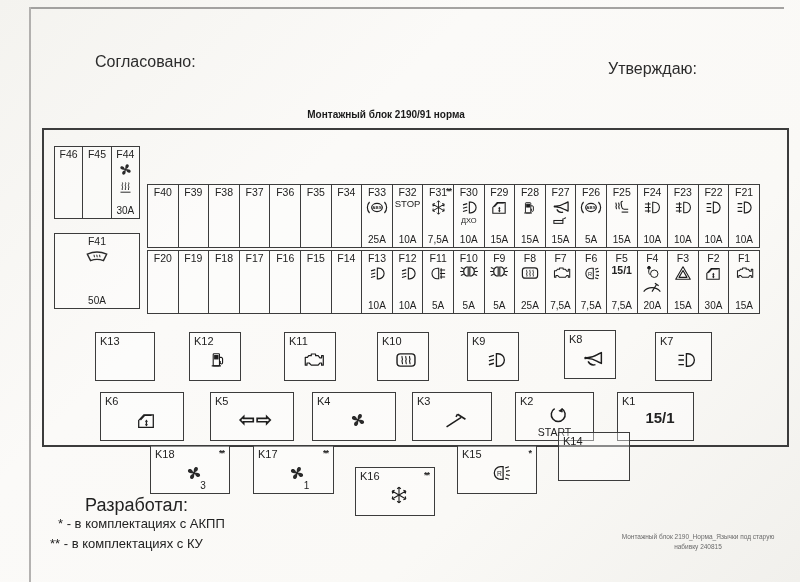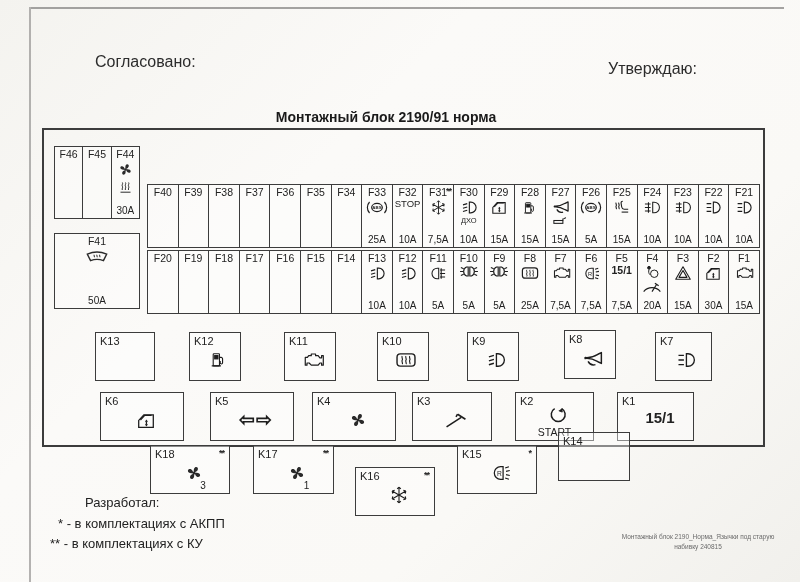--- a/index.html
+++ b/index.html
@@ -5,22 +5,22 @@
   html,body{margin:0;padding:0;}
   body{background:#d8d6d2;}
   .page{position:relative;width:800px;height:582px;overflow:hidden;
         background:linear-gradient(135deg,#f4f3ef 0%,#fbfaf8 35%,#faf9f6 70%,#f1f0ec 100%);
         font-family:"Liberation Sans", sans-serif;color:#222;}
   .scan-top{position:absolute;left:31px;right:16px;top:7px;height:2px;background:#7f7e7c;opacity:.7;}
   .scan-left{position:absolute;left:29px;top:7px;bottom:0;width:2px;background:#8d8c8a;opacity:.65;}
   .sig{position:absolute;font-size:16px;color:#2c2c2c;}
   .sig-left{left:95px;top:53px;}
   .sig-right{left:608px;top:60px;}
-  .title{position:absolute;top:109px;left:0;width:772px;text-align:center;font-weight:bold;font-size:14px;color:#1a1a1a;}
-  .outer-box{position:absolute;left:42px;top:128px;width:719px;height:315px;border:2px solid #3c3c3c;}
+  .title{position:absolute;top:109px;left:0;width:772px;text-align:center;font-weight:bold;font-size:10px;color:#1a1a1a;}
+  .outer-box{position:absolute;left:42px;top:128px;width:719px;height:315px;border:2px solid #3c3c3c;padding-left:24px;}
   .side-group{position:absolute;left:10px;width:84px;border:1.5px solid #3c3c3c;display:flex;background:rgba(255,255,255,.35);}
   .sg0{top:16px;height:71px;}
   .sg1{top:103px;height:74px;}
   .fuse-strip{position:absolute;left:103px;width:611px;height:62px;border:1.5px solid #3c3c3c;display:flex;background:rgba(255,255,255,.35);}
   .strip0{top:54px;}
   .strip1{top:120px;}
   .fuse-cell{flex:1;border-right:1.5px solid #3c3c3c;position:relative;display:flex;flex-direction:column;align-items:center;padding:1px 0 2px 0;min-width:0;}
   .fuse-cell:last-child{border-right:none;}
   .fuse-label{font-size:10.5px;line-height:12px;}
   .fuse-amp{font-size:10px;line-height:11px;margin-top:auto;}
@@ -32,21 +32,21 @@
   .icon svg{display:block;}
   .relay{position:absolute;border:1.5px solid #3c3c3c;background:rgba(255,255,255,.4);}
   .rlabel{position:absolute;top:2px;left:4px;font-size:11px;}
   .ricon{position:absolute;left:55%;top:57%;transform:translate(-50%,-50%) scale(1.18);margin:0;}
   .ricon.hi{top:44%;}
   .rnote{position:absolute;top:2px;right:5px;font-size:9px;font-weight:bold;letter-spacing:-1px;}
   .rcorner{position:absolute;bottom:2px;left:63%;font-size:10px;}
   .rtext{position:absolute;bottom:2px;left:0;width:100%;text-align:center;font-size:10.5px;}
   .rbig{position:absolute;top:50%;left:56%;transform:translate(-50%,-50%);font-weight:bold;font-size:15px;}
   .uarrows{font-size:16px;font-weight:bold;color:#1d1d1d;letter-spacing:1px;line-height:16px;}
-  .developed{position:absolute;left:85px;top:495px;font-size:13px;}
+  .developed{position:absolute;left:85px;top:495px;font-size:18px;}
   .footnote{position:absolute;font-size:13px;}
   .fn1{left:58px;top:516px;}
   .fn2{left:50px;top:536px;}
   .fineprint{position:absolute;left:598px;top:532px;width:200px;text-align:center;font-size:6.5px;line-height:1.55;color:#6a6a6a;}
 </style>
 </head>
 <body>
 
 <div class="page">
   <div class="scan-top"></div>

